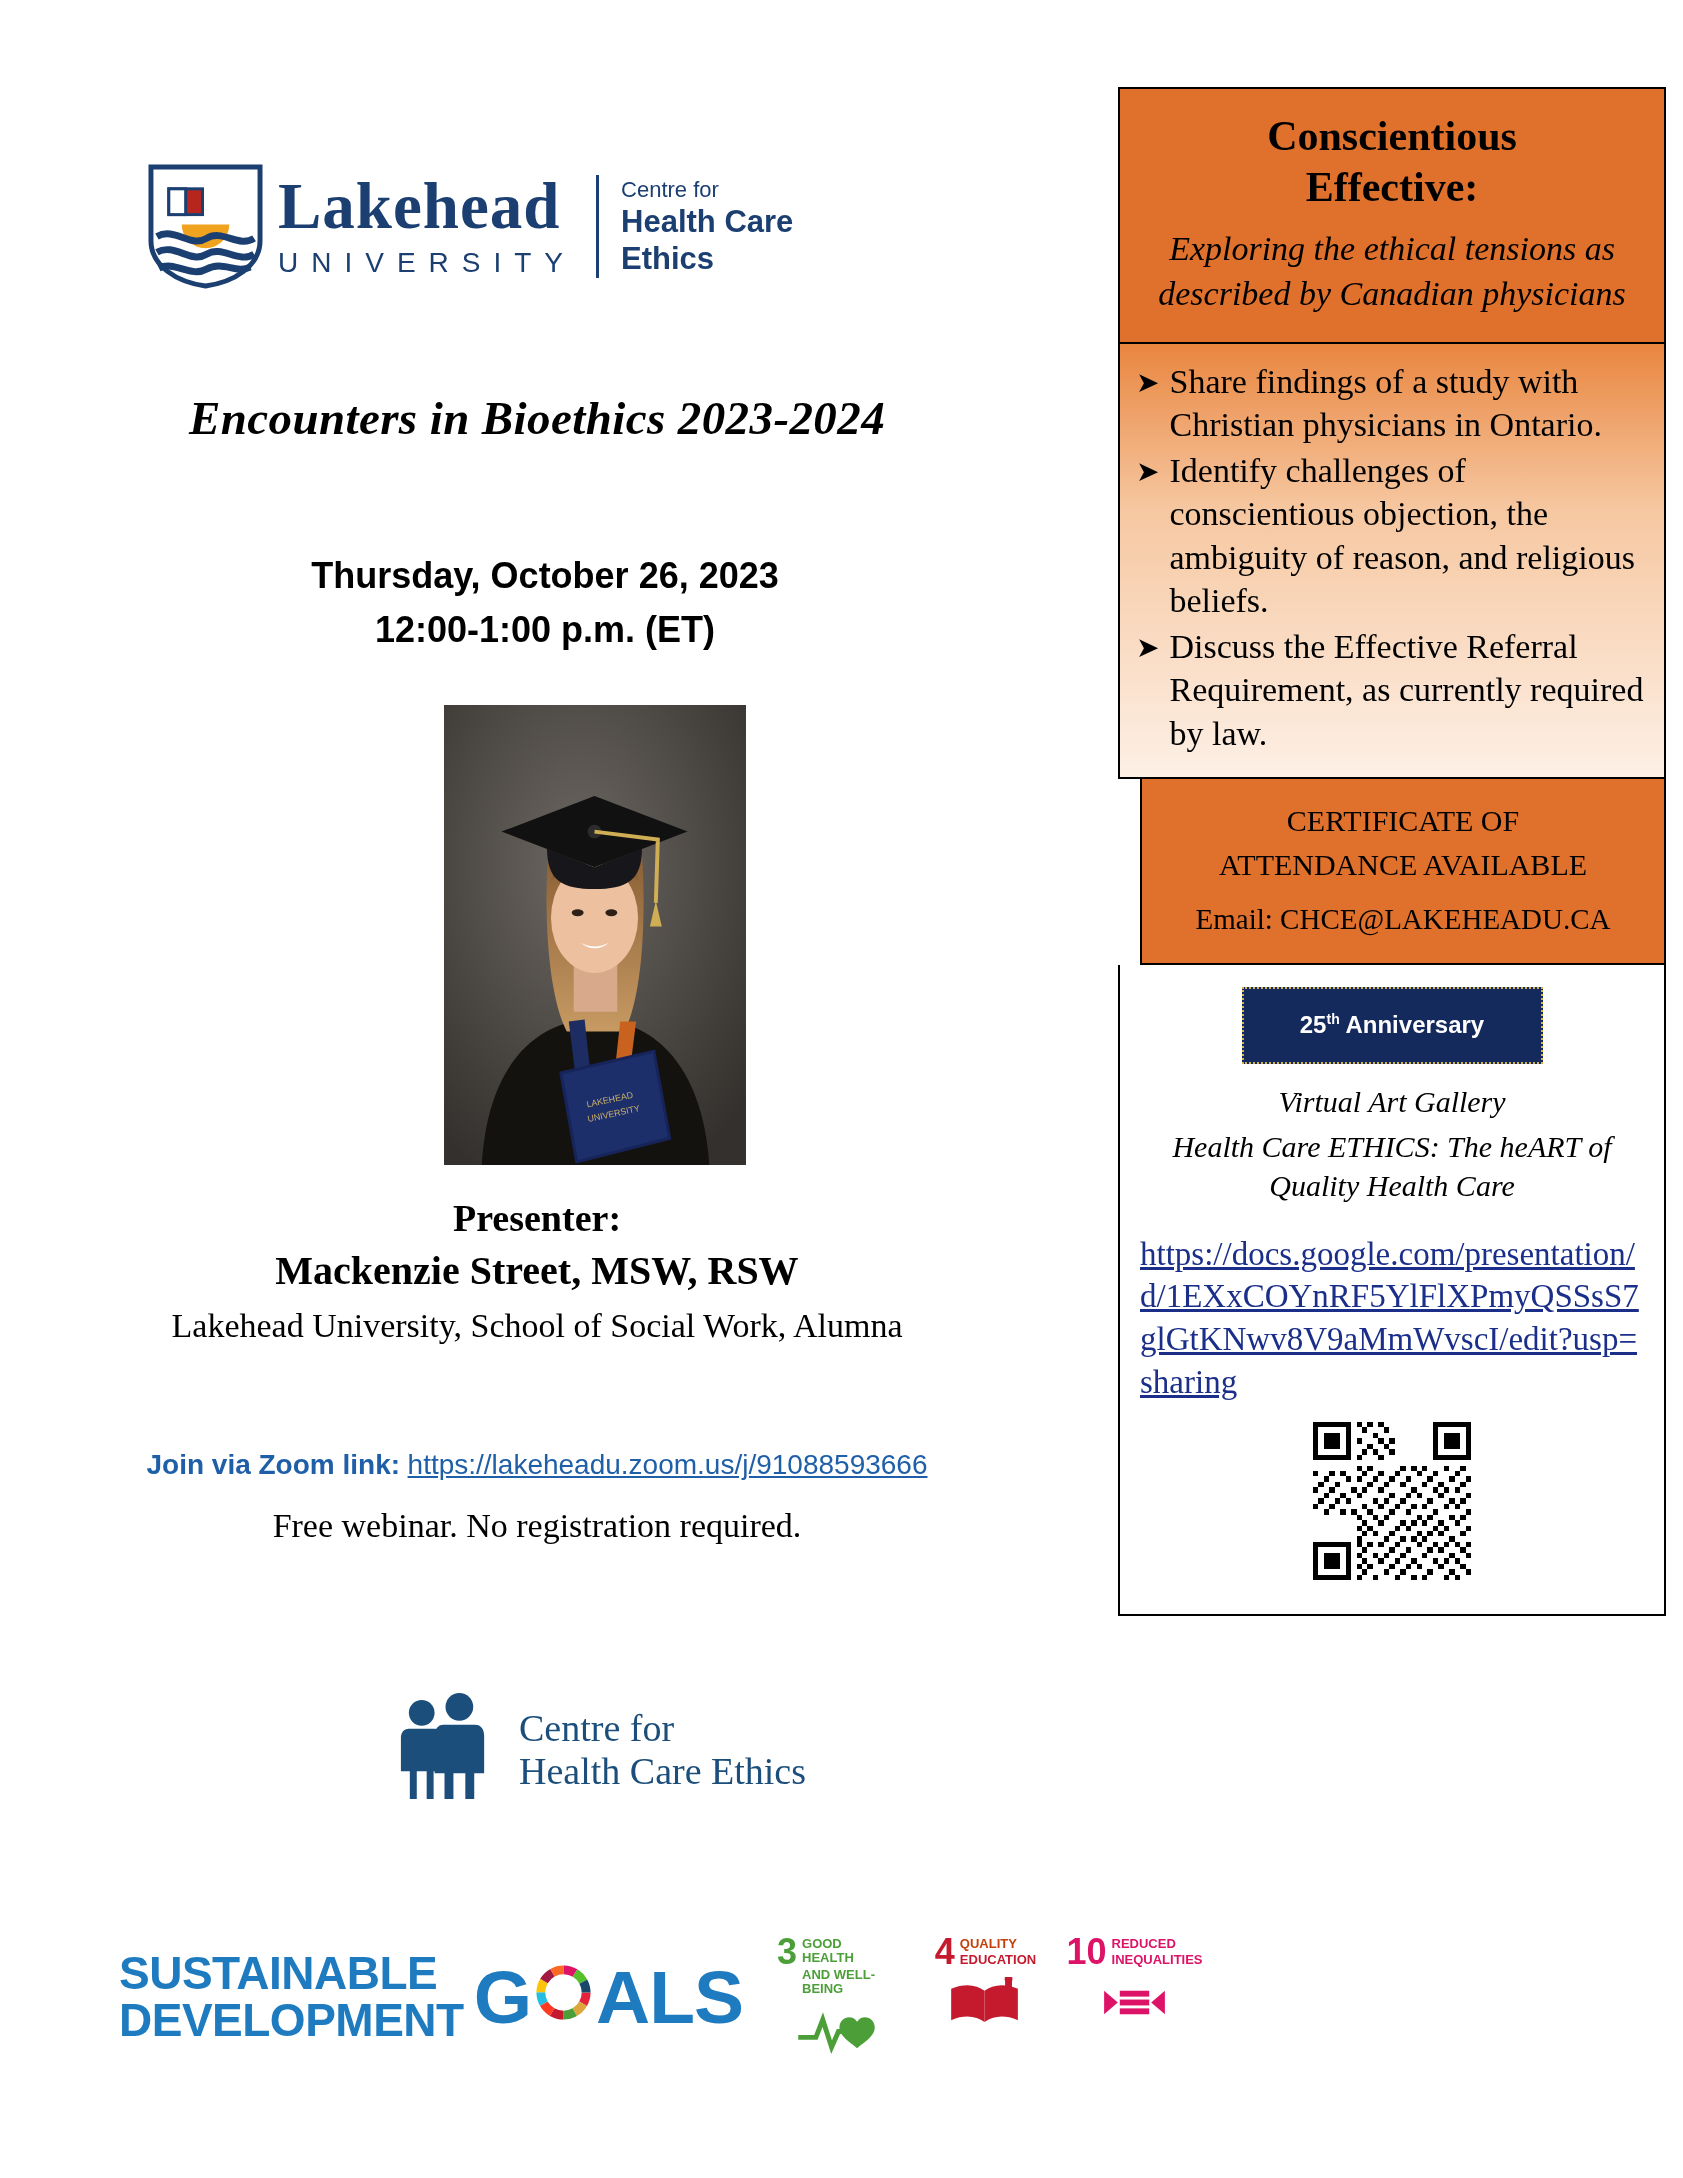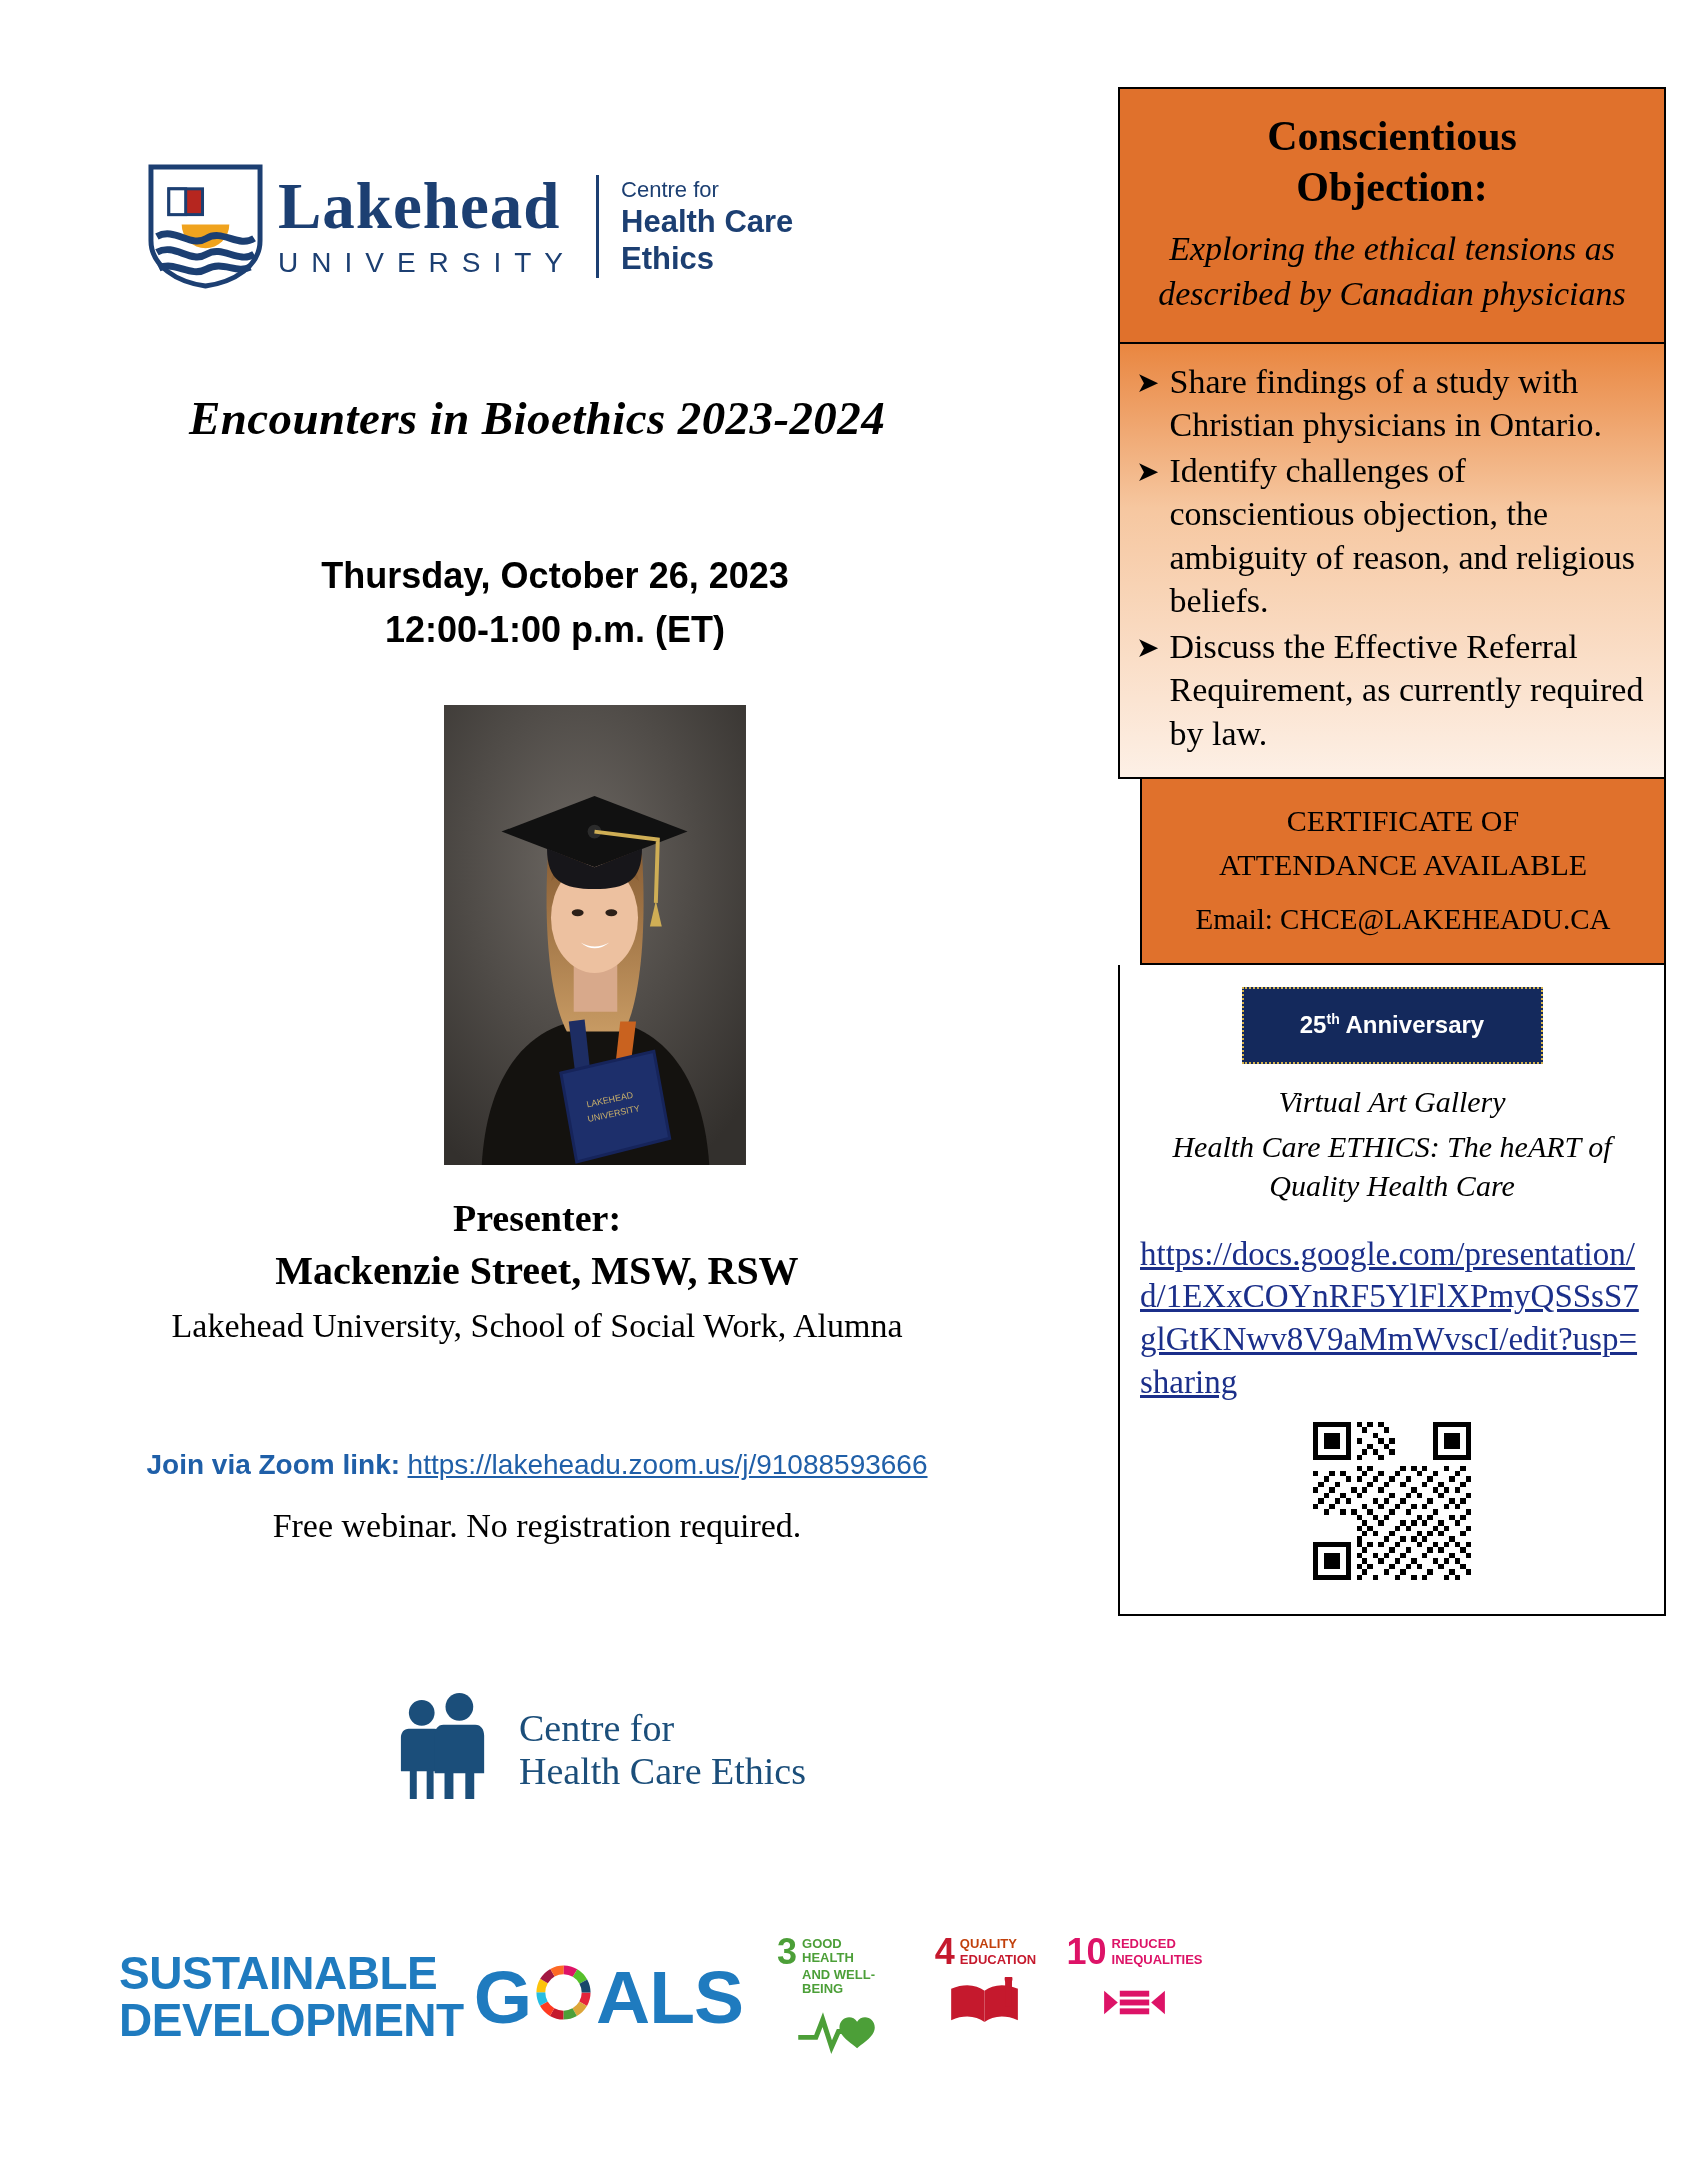--- a/index.html
+++ b/index.html
@@ -98,21 +98,21 @@
     text-align: center;
     font-family: "Liberation Serif", serif;
     font-style: italic;
     font-weight: bold;
     font-size: 47px;
     letter-spacing: 0.4px;
   }
 
   .event-date {
     position: absolute;
-    left: 18px;
+    left: 8px;
     top: 549px;
     width: 1074px;
     text-align: center;
     font-family: "Liberation Sans", sans-serif;
     font-weight: bold;
     font-size: 36px;
     line-height: 1.5;
   }
 
   
@@ -571,21 +571,21 @@
         </div>
       </div>
     </div>
   </div>
 
   <div class="right-col">
 
     <div class="panel panel-title">
       <h1>
         <span>Conscientious</span><br>
-        <span>Objection:</span>
+        <span>Effective:</span>
       </h1>
       <div class="subtitle">Exploring the ethical tensions as described by Canadian physicians</div>
     </div>
 
     <div class="panel panel-bullets">
       <div class="bullet-row">
         <span class="bullet-arrow">➤</span>
         <span>Share findings of a study with Christian physicians in Ontario.</span>
       </div>
       <div class="bullet-row">

